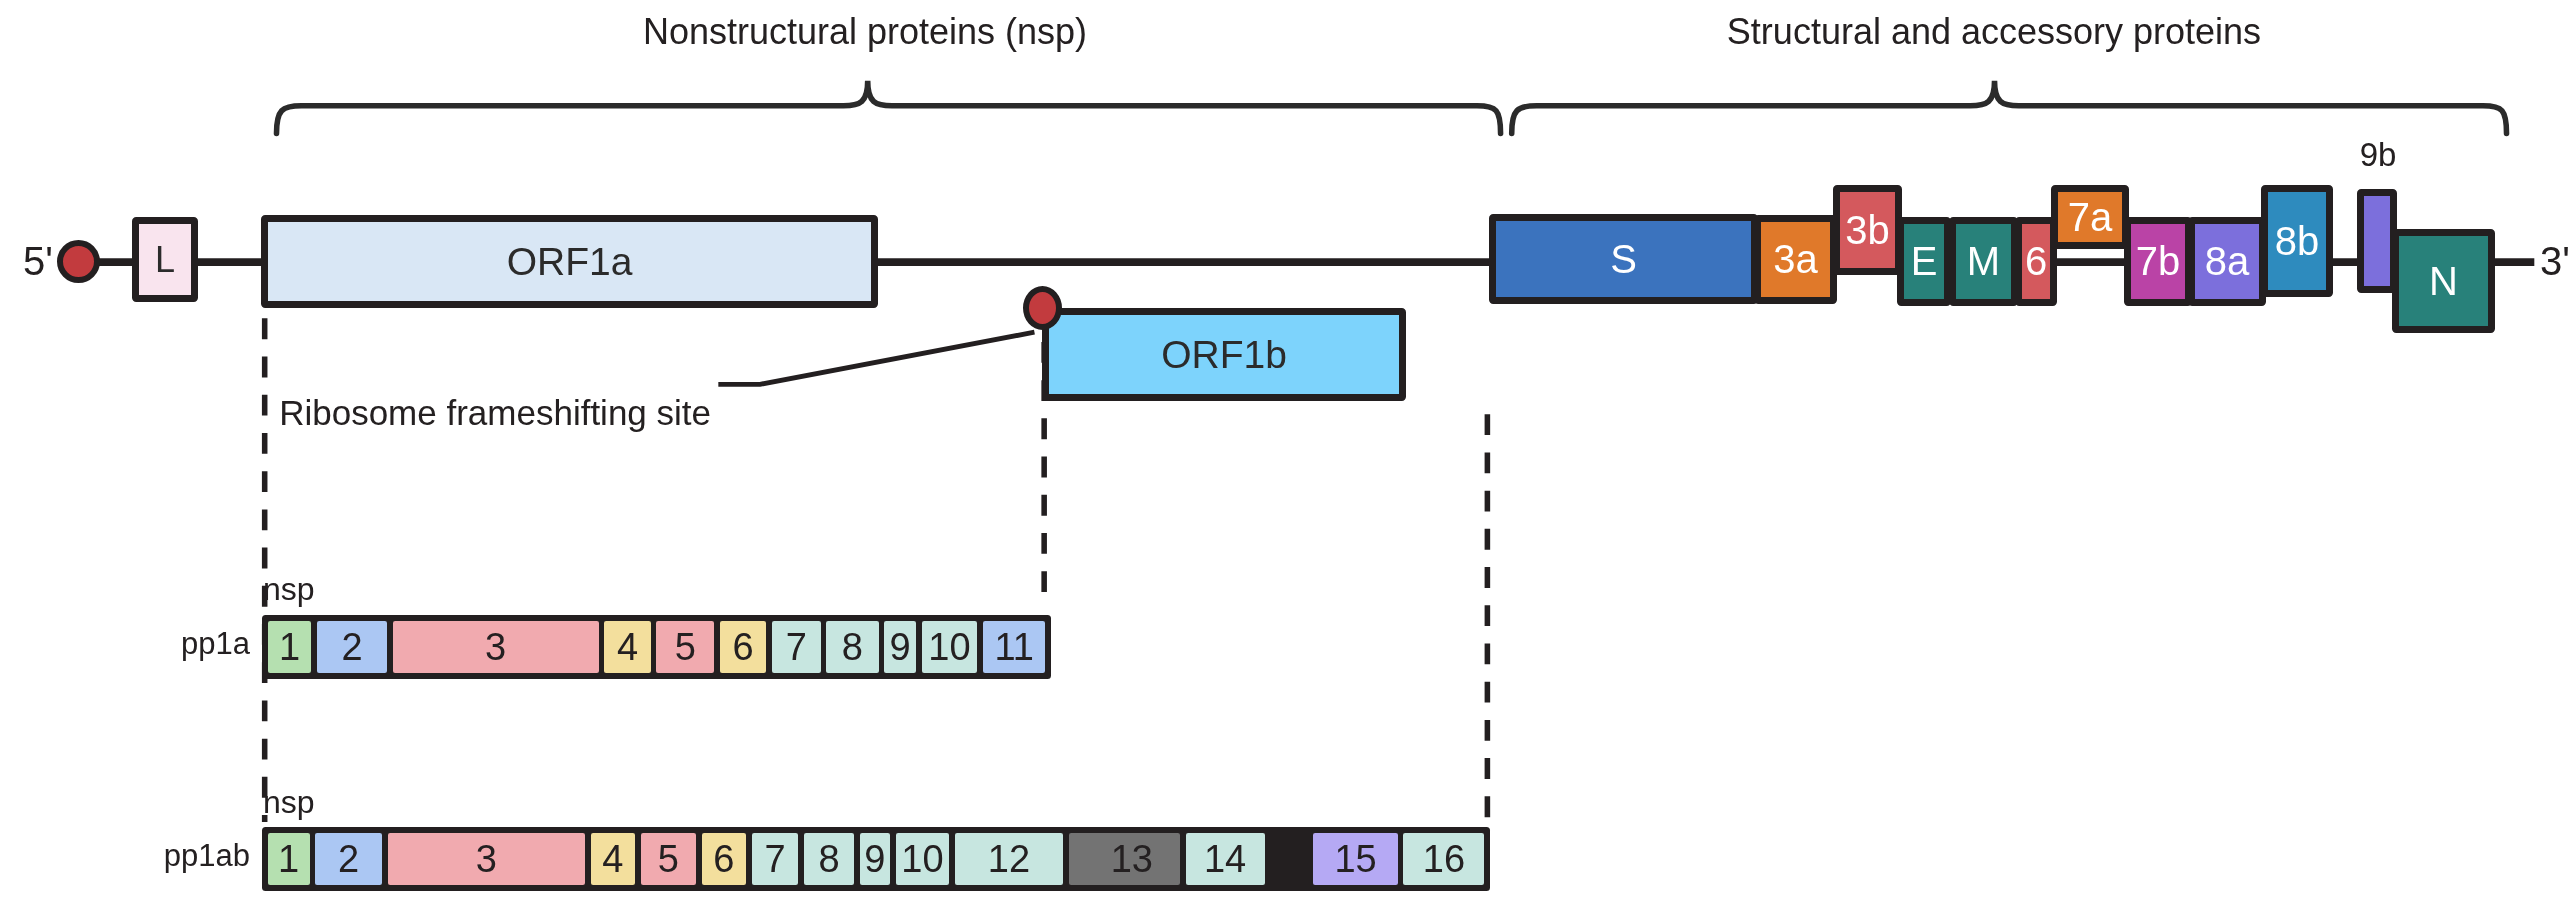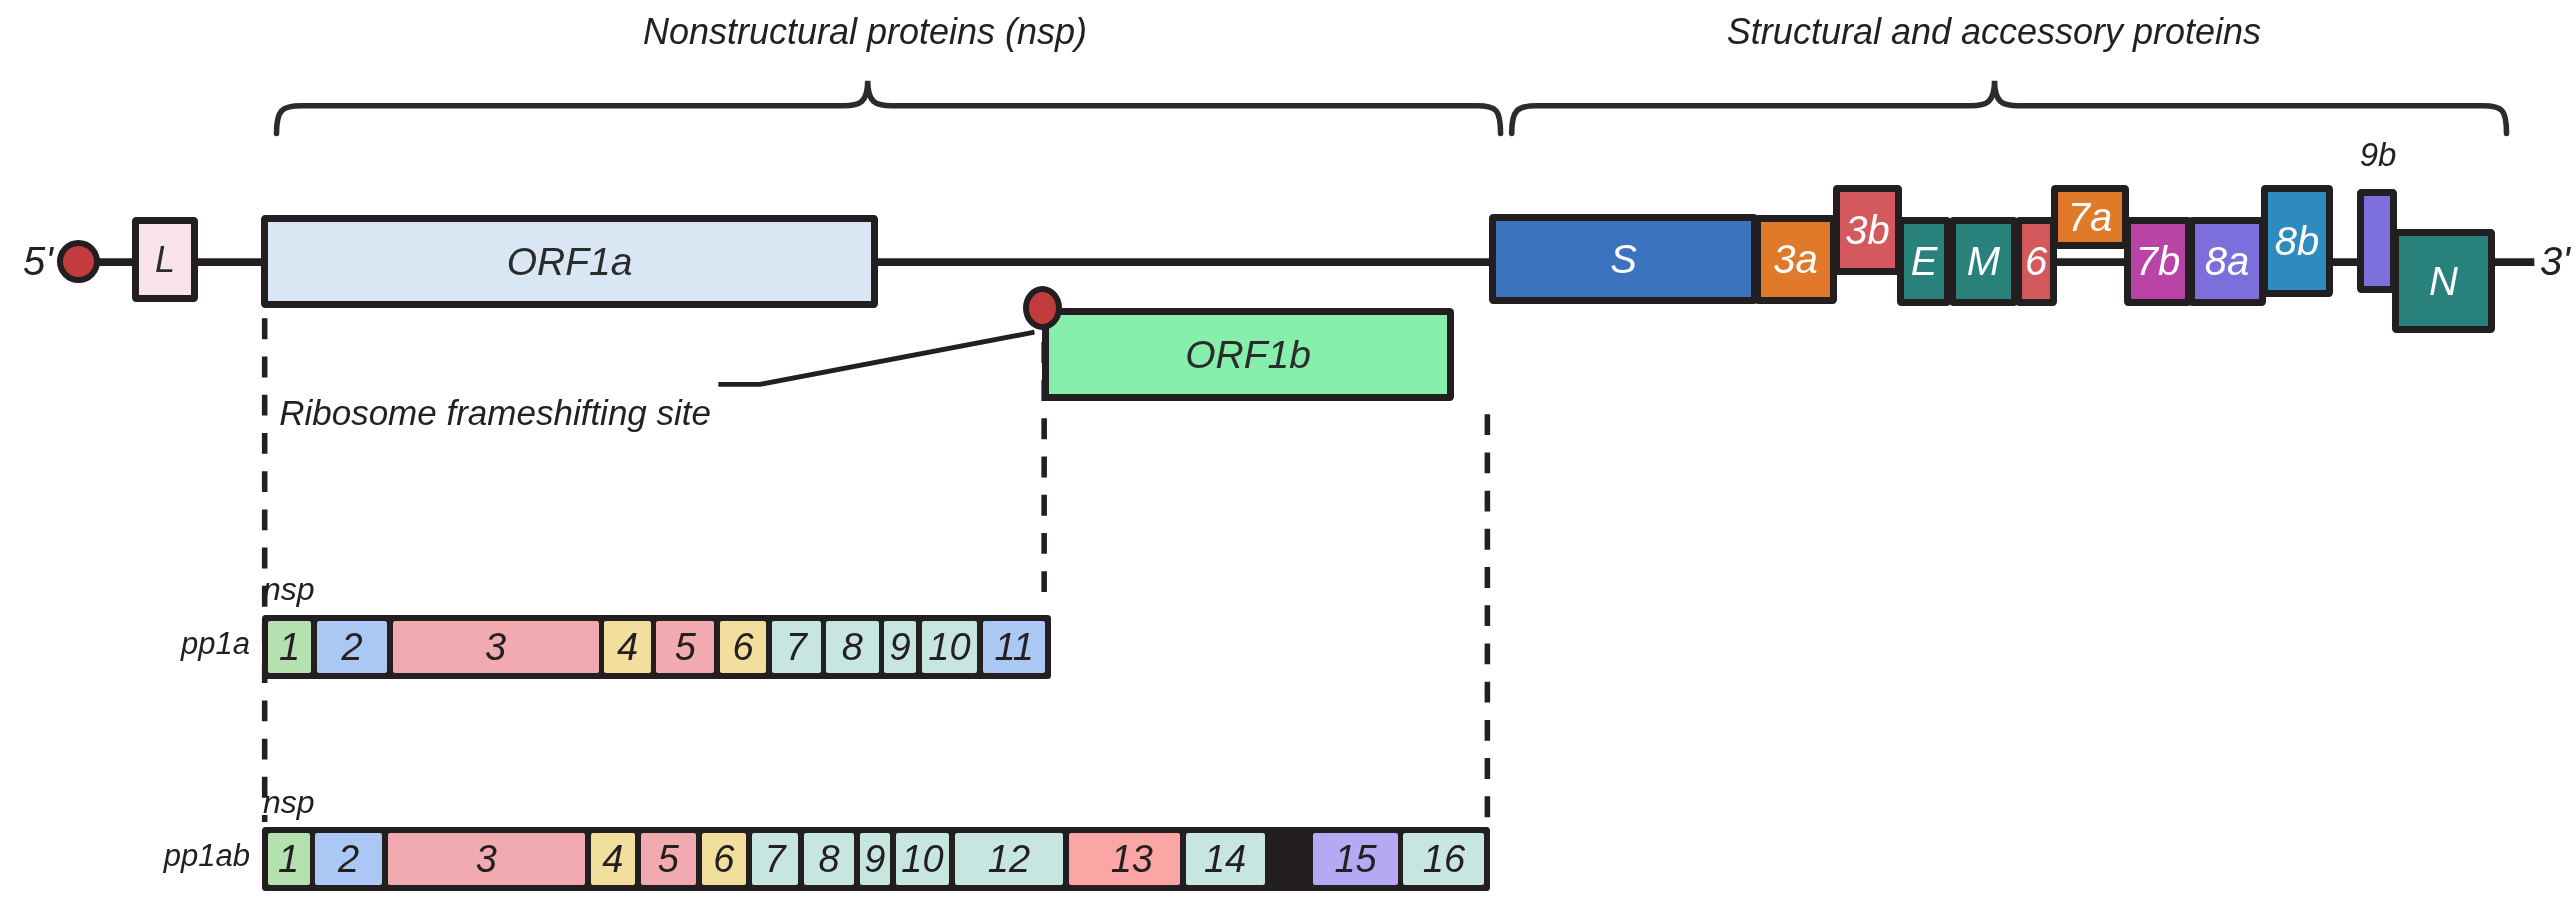--- a/index.html
+++ b/index.html
@@ -2,21 +2,20 @@
 <html style="font-size:11px"><head>
 <meta charset="utf-8">
 <style>
   html,body { margin:0; padding:0; background:#ffffff; }
   #canvas {
     position:relative;
     width:2576px; height:909px;
     background:#ffffff;
     font-family:"Liberation Sans", sans-serif;
     overflow:hidden;
-    font-style:italic;
   }
   #base-svg { position:absolute; left:0; top:0; z-index:0; }
 
   
   .gbox {
     position:absolute; z-index:2;
     box-sizing:border-box;
     border:7px solid #231F20; border-radius:4.2px;
     display:flex; align-items:center; justify-content:center;
     color:#2B2B2B; font-size:39px;
@@ -87,21 +86,21 @@
 
   <div class="dot" style="left:57px; top:240px; width:43px; height:43px;"></div>
   <div class="dot" style="left:1023px; top:286px; width:39px; height:44px;"></div>
 
   <div class="gbox" id="leader-box" style="font-size: 36px; left: 132px; top: 217px; width: 66px; height: 85px; background: rgb(249, 228, 238);">
     <span>L</span>
   </div>
   <div class="gbox" id="orf1a-box" style="left: 261px; top: 215px; width: 617px; height: 93px; background: rgb(217, 231, 245);">
     <span>ORF1a</span>
   </div>
-  <div class="gbox" id="orf1b-box" style="left: 1042px; top: 308px; width: 412px; height: 93px; background: #86efac;">
+  <div class="gbox" id="orf1b-box" style="left: 1042px; top: 308px; width: 364px; height: 93px; background: #7dd3fc;">
     <span>ORF1b</span>
   </div>
 
   <div id="structural-layer">
       <div class="sbox" style="left: 1489px; top: 214px; width: 269px; height: 90px; background: rgb(59, 115, 190);">
         <span>S</span>
       </div>
       <div class="sbox" style="left: 1754px; top: 215px; width: 83px; height: 89px; background: rgb(224, 121, 42);">
         <span>3a</span>
       </div>
@@ -206,21 +205,21 @@
       </div>
       <div class="pp-seg" style="flex: 50 1 0px; background: rgb(199, 230, 224);">
         <span>9</span>
       </div>
       <div class="pp-seg" style="flex: 88 1 0px; background: rgb(199, 230, 224);">
         <span>10</span>
       </div>
       <div class="pp-seg" style="flex: 178 1 0px; background: rgb(199, 230, 224);">
         <span>12</span>
       </div>
-      <div class="pp-seg" style="flex: 158 1 0px; background: #fca5a5; padding-left: 15px;">
+      <div class="pp-seg" style="flex: 158 1 0px; background: #737373; padding-left: 15px;">
         <span>13</span>
       </div>
       <div class="pp-seg" style="flex: 130 1 0px; background: rgb(199, 230, 224);">
         <span>14</span>
       </div>
       <div class="pp-seg" style="flex: 139 1 0px; background: rgb(181, 169, 244); margin-left: 43px;">
         <span>15</span>
       </div>
       <div class="pp-seg" style="flex: 133 1 0px; background: rgb(199, 230, 224);">
         <span>16</span>

